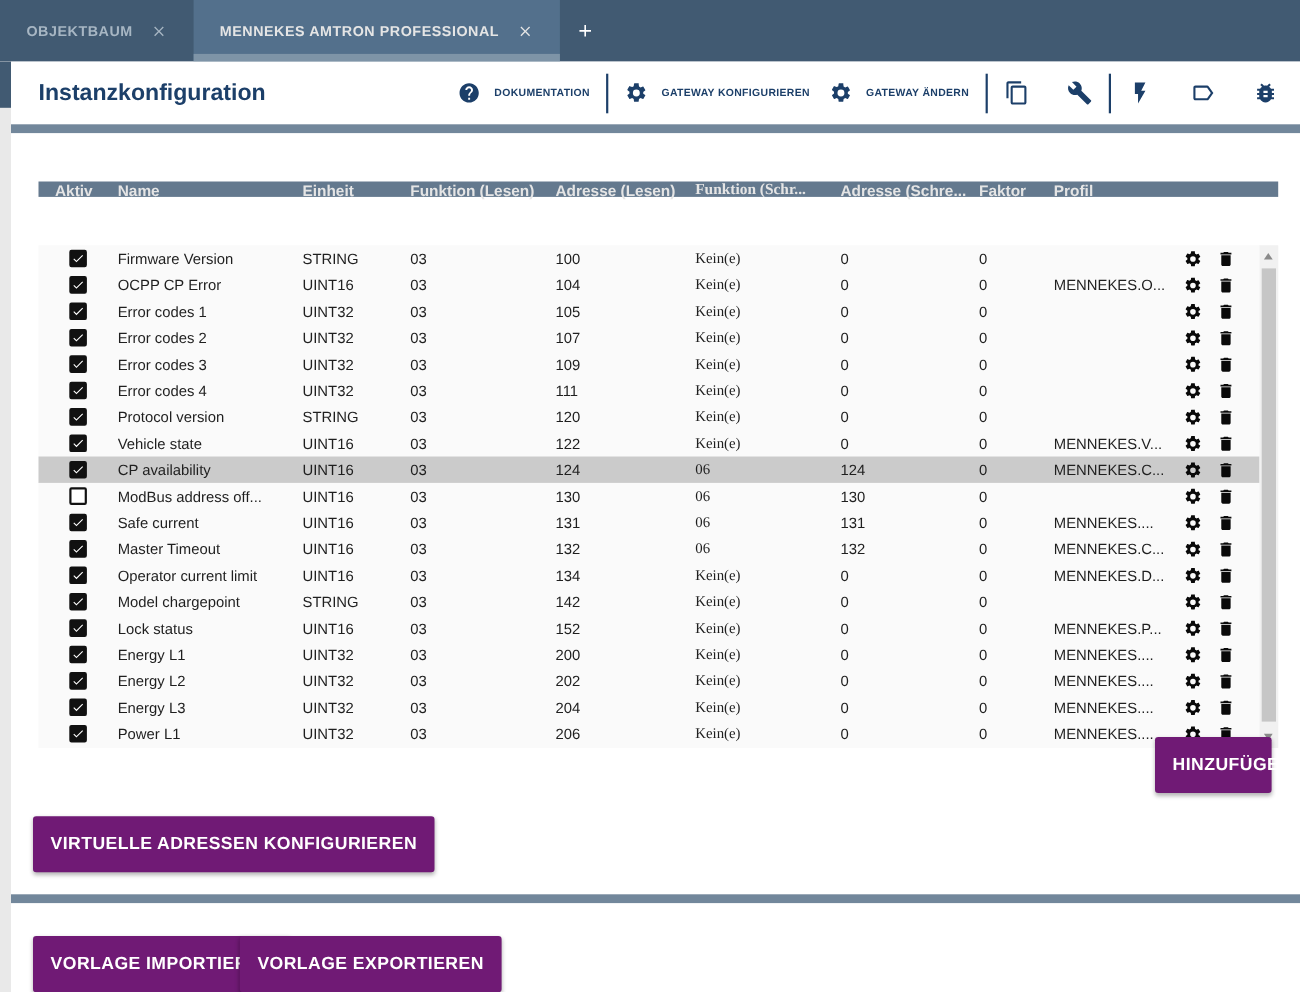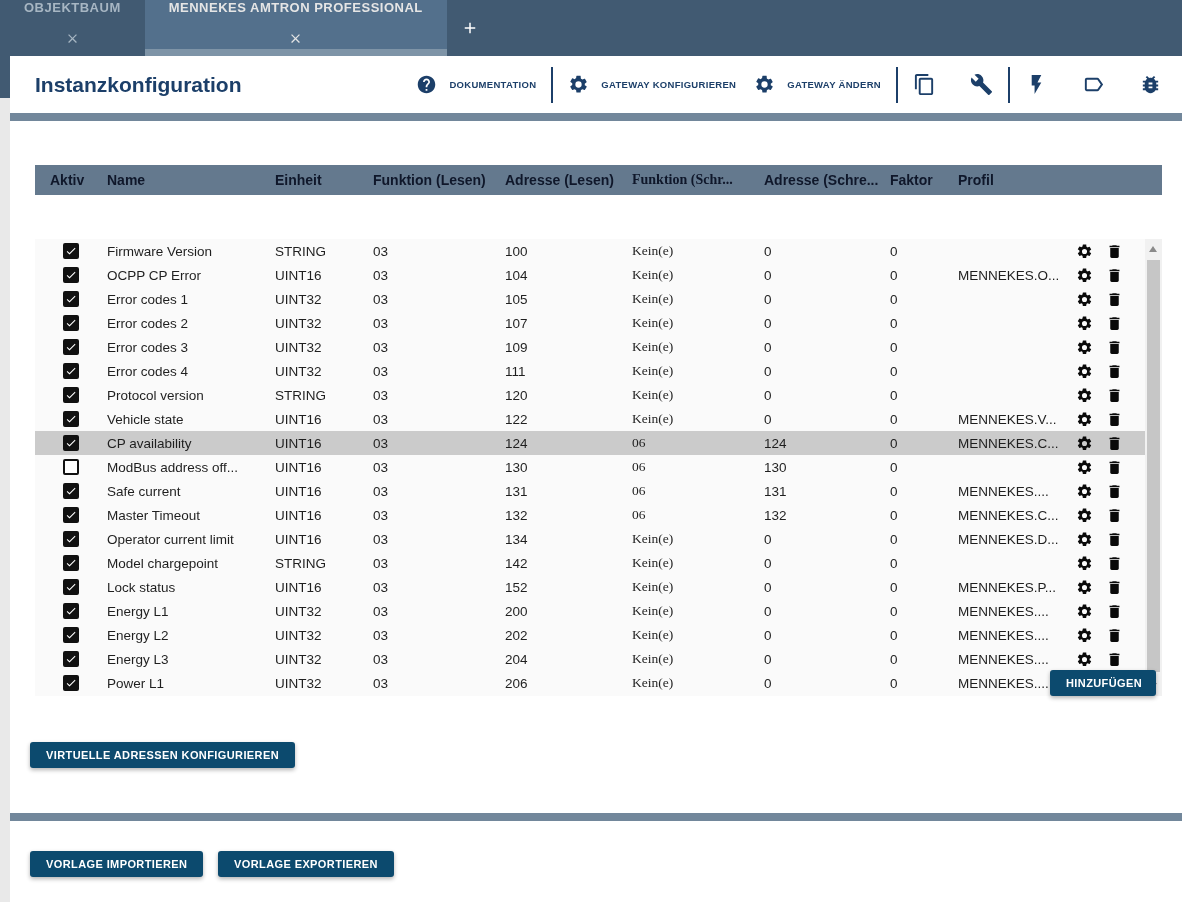--- a/index.html
+++ b/index.html
@@ -5,21 +5,21 @@
   * { margin:0; padding:0; box-sizing:border-box; }
   html,body { width:1182px; height:902px; overflow:hidden; background:#fff;
               font-family:"Liberation Sans", sans-serif; }
   .stage { position:relative; width:1182px; height:902px; background:#fff; }
 
   
   .tabbar { position:absolute; left:0; top:0; width:1182px; height:56px;
             background:#415a72; display:flex; align-items:stretch; }
   .tab { display:flex; align-items:center; gap:16px; padding:0 24px;
          color:#a7b6c3; font-size:13px; font-weight:bold; letter-spacing:.5px;
-         position:relative; cursor:pointer; white-space:nowrap;flex-direction:column; }
+         position:relative; cursor:pointer; white-space:nowrap; }
   .tab.active { background:#53708c; color:#e5e5e5; }
   .tab.active::after { content:""; position:absolute; left:0; right:0; bottom:0;
          height:7px; background:#7e94a7; }
   .tab .x { width:15px; height:15px; display:block; }
   .tab-add { display:flex; align-items:center; justify-content:center;
          width:46px; color:#fff; cursor:pointer; }
   .tab-add svg { width:18px; height:18px; }
 
   
   .toolbar { position:absolute; left:10px; top:56px; width:1172px; height:57px;
@@ -39,22 +39,22 @@
 
   .left-strip { position:absolute; left:0; top:56px; width:10px; height:846px; background:#e9e9e9; }
   .left-strip-dark { position:absolute; left:0; top:56px; width:10px; height:42px; background:#415a72; }
 
   .hdivider { position:absolute; left:10px; width:1172px; height:8px; background:#72879b; }
   .hdivider.d1 { top:113px; }
   .hdivider.d2 { top:813px; }
 
   
   .table { position:absolute; left:35px; top:165px; width:1127px; }
-  .thead { display:flex; align-items:center; height:30px; background:#64798e;
-           color:#0f172a; font-size:14px; font-weight:bold; }
+  .thead { display:flex; height:14px; background:#64798e;
+           color:#e5e5e5; font-size:14px; font-weight:bold; }
   .tbody { display:flex; height:457px; background:#fafafa;margin-top:44px; }
   .rows { width:1110px; }
   .row { display:flex; align-items:center; height:24px; font-size:13.5px;
          color:#1f1f1f; cursor:default; }
   .row.selected { background:#cbcbcb; }
   .c-aktiv { width:72px; display:flex; justify-content:center; }
   .c-name { width:168px; } .c-einheit { width:98px; }
   .c-flesen { width:132px; } .c-alesen { width:127px; }
   .c-fschreib { width:132px;font-family:Liberation Serif, serif; } .c-aschreib { width:126px; }
   .c-faktor { width:68px; } .c-profil { width:112px; }
@@ -75,23 +75,23 @@
   
   .sbar { width:17px; background:#f1f1f1; position:relative; }
   .sb-thumb { position:absolute; left:2px; top:21px; width:13px; height:412px;
               background:#c6c6c6; cursor:pointer; }
   .sb-up, .sb-down { position:absolute; left:4px; width:0; height:0;
               border-left:4.5px solid transparent; border-right:4.5px solid transparent; cursor:pointer; }
   .sb-up { top:7px; border-bottom:6px solid #8a8a8a; }
   .sb-down { bottom:7px; border-top:6px solid #8a8a8a; }
 
   
-  .btn { position:absolute; height:26px; background:#0c4a6e; color:#fff;
+  .btn { position:absolute; height:51px; background:#701a75; color:#fff;
          border:none; border-radius:3px; font-family:"Liberation Sans",sans-serif;
-         font-size:11px; font-weight:bold; letter-spacing:.4px; padding:0 16px;
+         font-size:16px; font-weight:bold; letter-spacing:.4px; padding:0 16px;
          box-shadow:0 2px 4px rgba(0,0,0,.3); cursor:pointer; white-space:nowrap; }
   .btn-add { top:670px; left:1050px; width:106px; }
   .btn-virtual { top:742px; left:30px; }
   .btn-import { top:851px; left:30px; }
   .btn-export { top:851px; left:218px; }
 
   .interval { position:absolute; left:375px; top:736px; width:308px; }
   .interval-label { font-size:11px; color:#8a8a8a; }
   .interval-line { display:flex; justify-content:space-between; align-items:baseline;
                    border-bottom:1px solid #9e9e9e; padding:5px 0 7px 0; }

